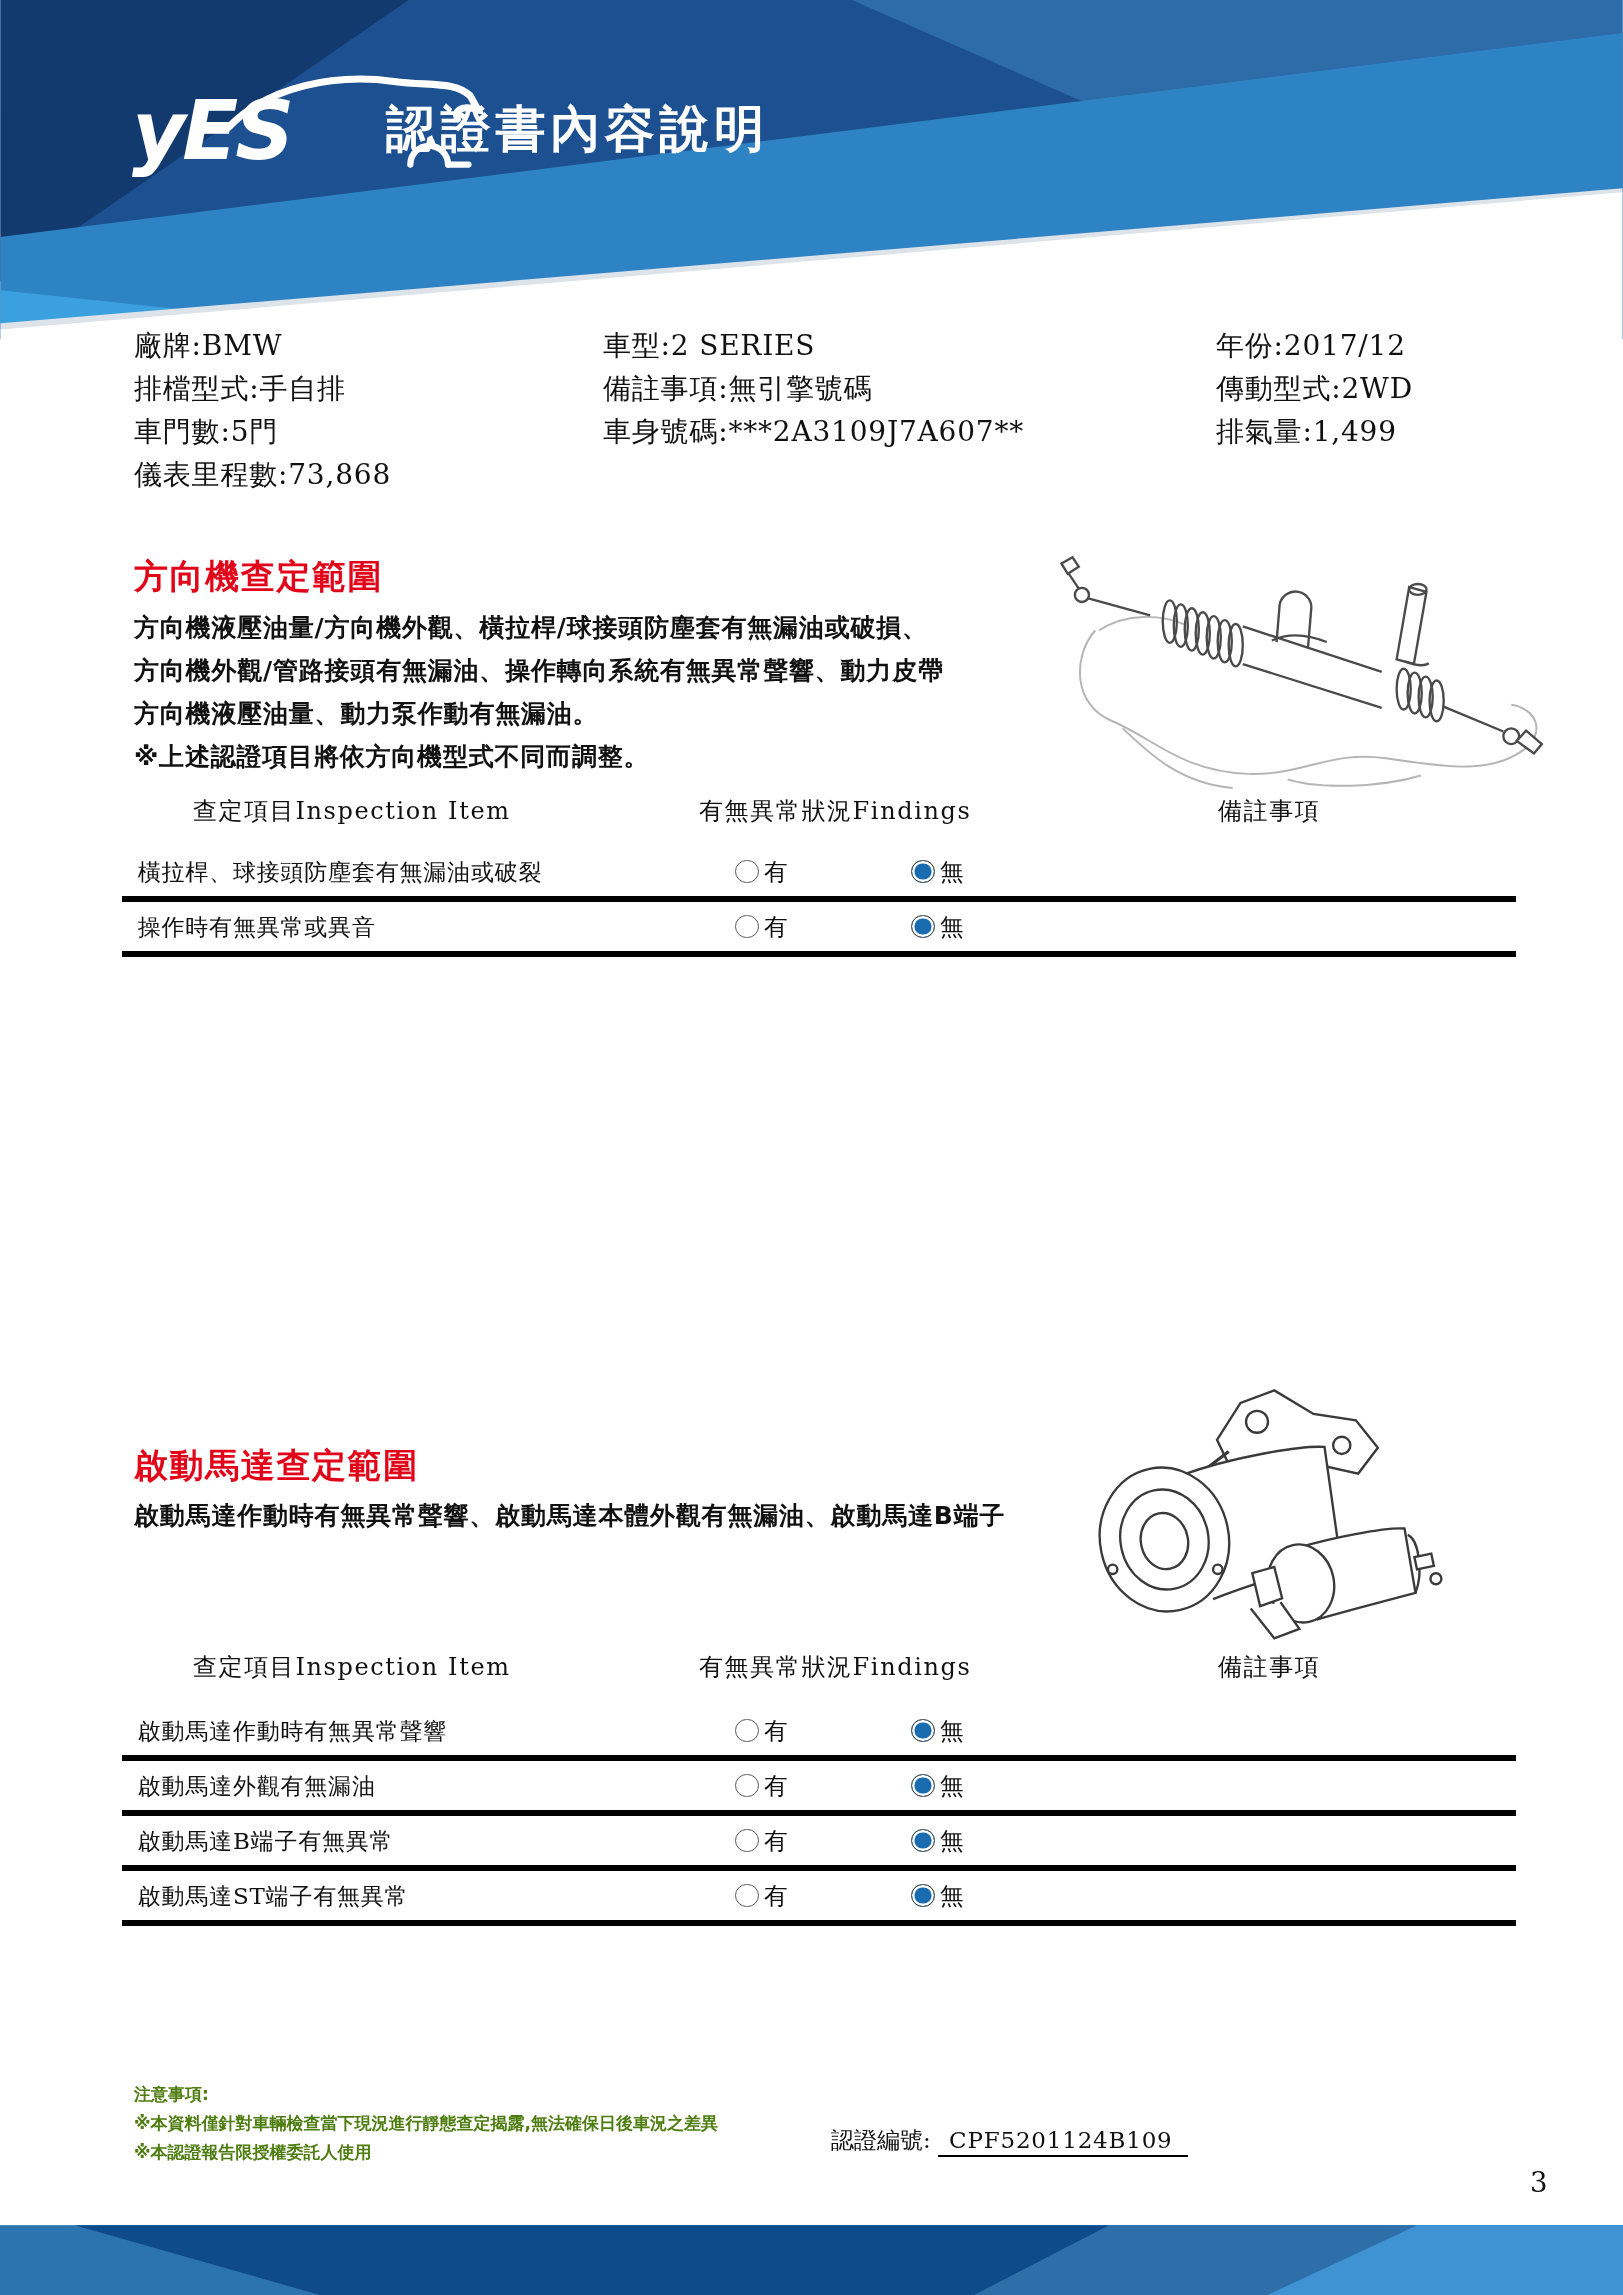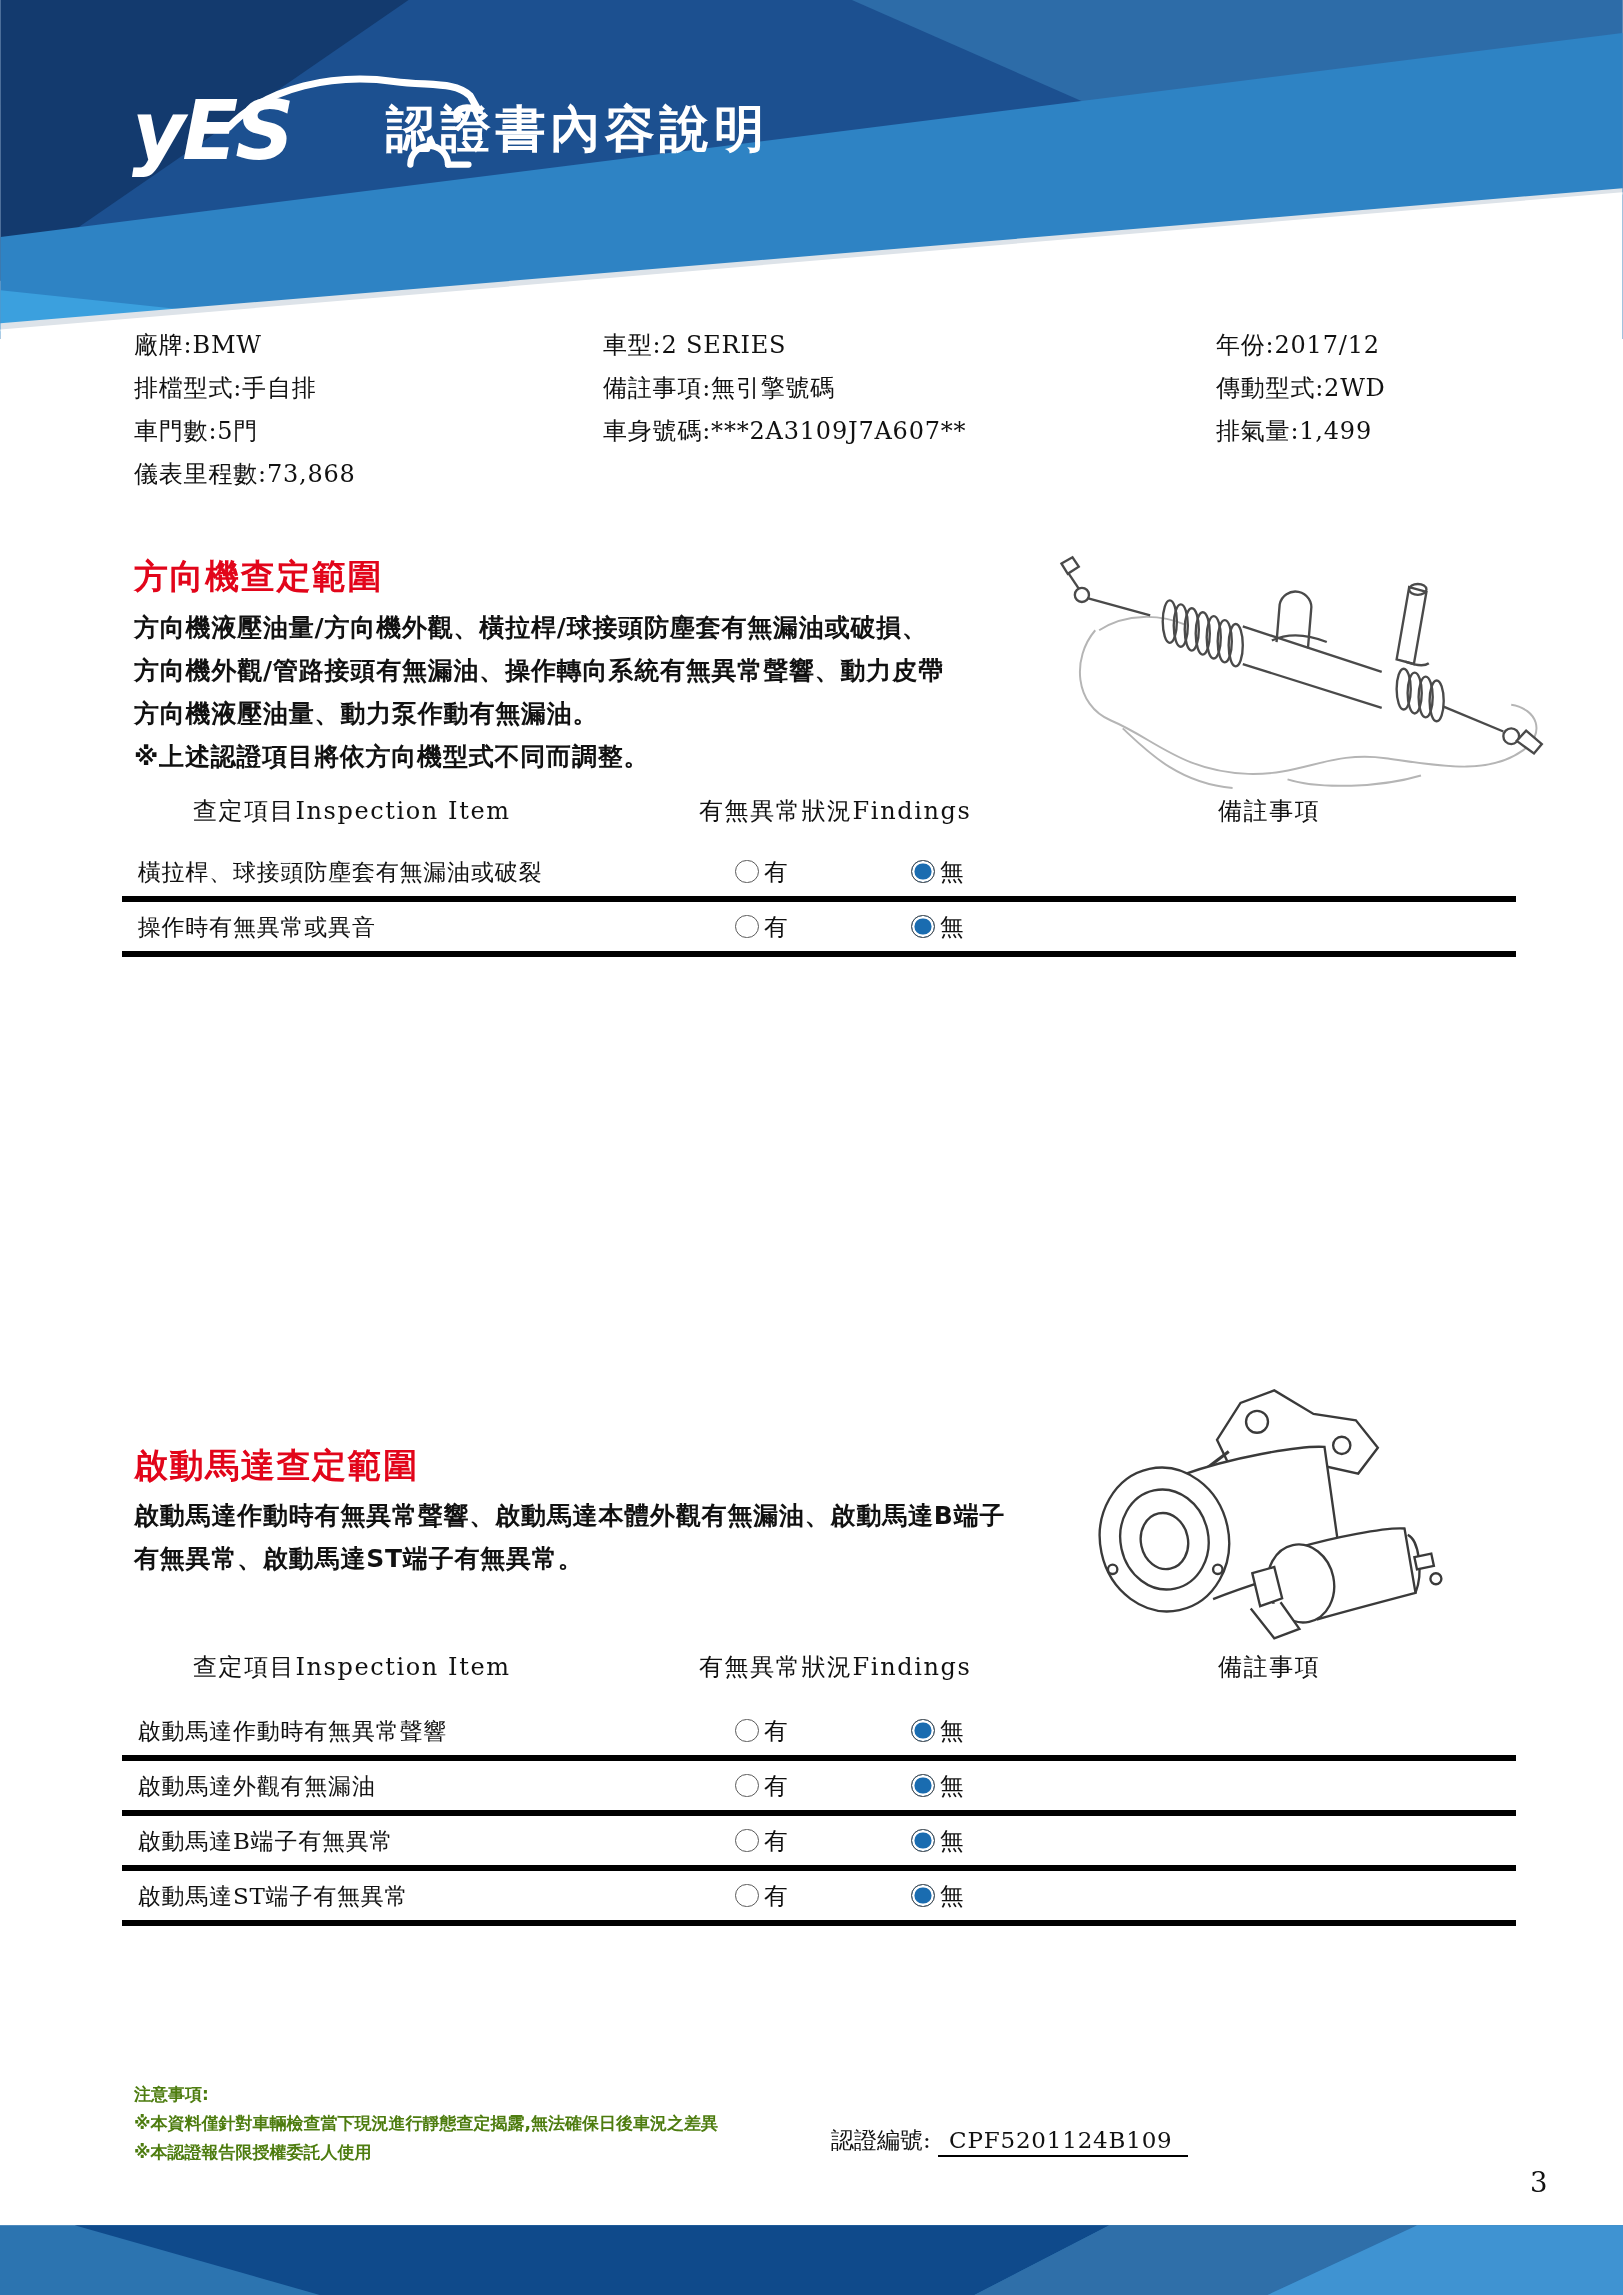--- a/index.html
+++ b/index.html
@@ -9,21 +9,21 @@
   
   .header-svg { position:absolute; left:0; top:0; }
   .logo { position:absolute; left:132px; top:69px; width:369px; height:126px; }
   .logo-text { position:absolute; left:0; top:22px; font-family:"DejaVu Sans","Liberation Sans",sans-serif;
                font-style:italic; font-weight:900; font-size:82px; line-height:79px; color:#fff; letter-spacing:-3.1px; }
   .car-swoosh { position:absolute; left:93px; top:-4.7px; }
   .page-title { position:absolute; left:386px; top:96px; font-family:"DejaVu Sans","Liberation Sans",sans-serif;
                 font-weight:bold; font-size:50px; color:#fff; letter-spacing:4.7px; white-space:nowrap; }
 
   
-  .info-col { position:absolute; top:324px; font-size:24px; letter-spacing:0.8px; }
+  .info-col { position:absolute; top:324px; font-size:28px; letter-spacing:0.8px; }
   .info-col div { height:43px; line-height:43px; white-space:nowrap; }
   .col1 { left:134px; } .col2 { left:603px; } .col3 { left:1216px; }
 
   
   .sec-title { position:absolute; font-family:"DejaVu Sans","Liberation Sans",sans-serif;
                font-weight:bold; font-size:34px; color:#e2051a; letter-spacing:1.6px; white-space:nowrap; }
   .sec-desc { position:absolute; font-family:"DejaVu Sans","Liberation Sans",sans-serif;
               font-weight:bold; font-size:25px; color:#111; letter-spacing:0.8px; }
   .sec-desc div { height:43px; line-height:43px; white-space:nowrap; }
 
@@ -165,21 +165,20 @@
         <span class="radio sel"></span>
         <span>無</span>
       </span>
       <span></span>
     </div>
   </div>
 
   <div class="sec-title" style="left:134px; top:1443px;">啟動馬達查定範圍</div>
   <div class="sec-desc" style="left:134px; top:1494px;">
     <div>啟動馬達作動時有無異常聲響、啟動馬達本體外觀有無漏油、啟動馬達B端子</div>
-    <div>有無異常、啟動馬達ST端子有無異常。</div>
   </div>
 
   <svg class="illus" style="left:1064px; top:1373px;" width="408" height="271" viewBox="0 0 520 345">
     <g fill="#ffffff" stroke="#3a3a3a" stroke-width="3">
       <path d="M195,85 L225,38 L268,22 L318,52 L372,60 L400,95 L375,128 L330,118 L262,132 L208,112 Z"></path>
       <circle cx="246" cy="62" r="14"></circle>
       <circle cx="354" cy="92" r="11"></circle>
       <path d="M210,100 L120,168" stroke-width="4"></path>
       <g>
         <path d="M148,132 L330,92 L352,238 L190,290 Z" stroke="none"></path>

